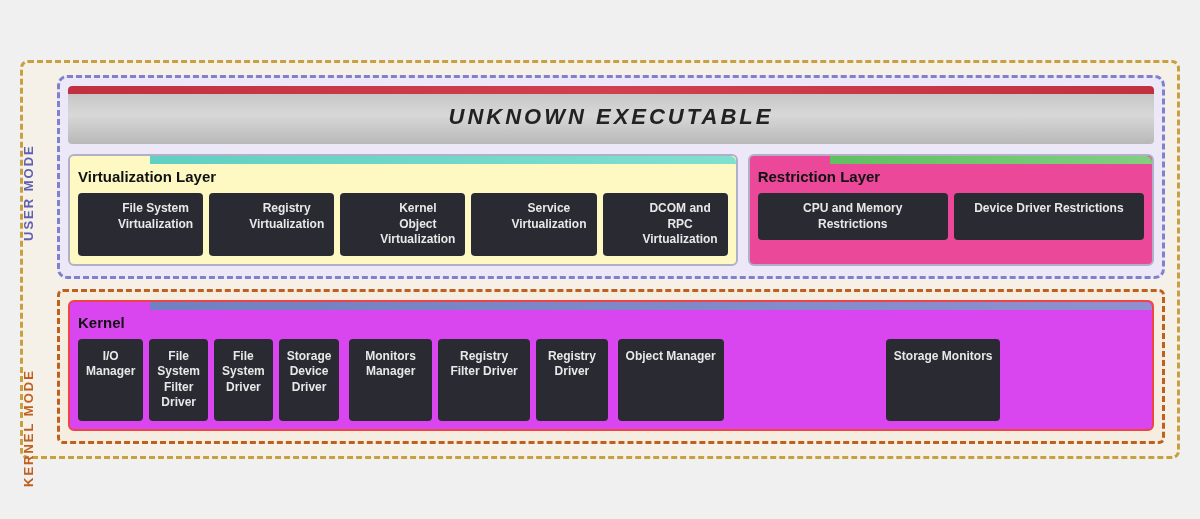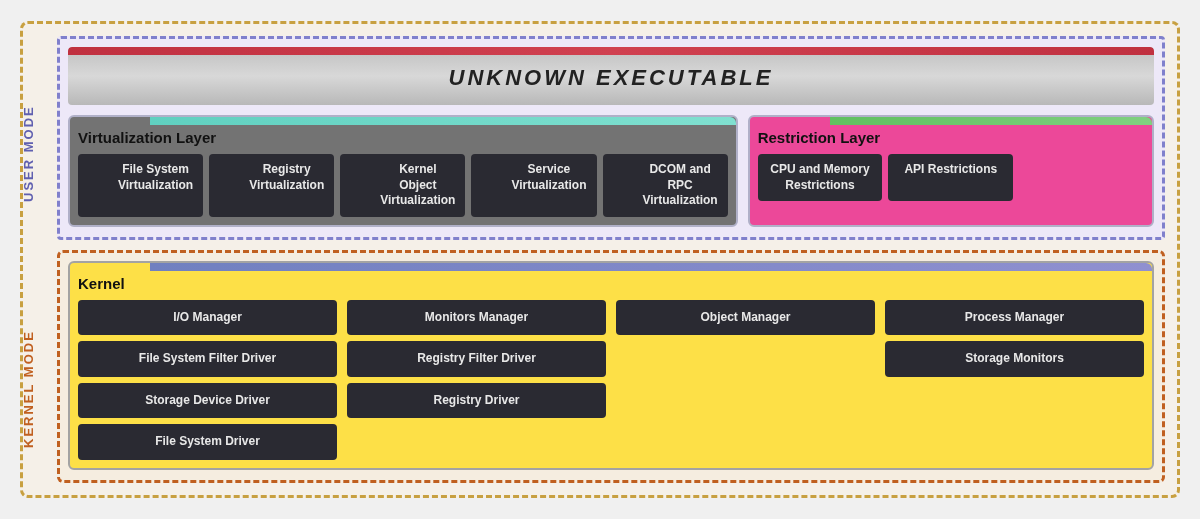--- a/index.html
+++ b/index.html
@@ -46,21 +46,21 @@
       height: 220px;
       color: #c06020;
       display: flex;
       align-items: center;
       justify-content: center;
     }
 
     
     .user-mode-section {
       border: 3px dashed #8080cc;
-      border-radius: 4px;
+      border-radius: 10px;
       padding: 8px 8px 10px 8px;
       margin-bottom: 10px;
       background: #ede8f8;
       position: relative;
     }
 
     
     .unknown-executable {
       background: linear-gradient(to bottom, #c0c0c0, #d8d8d8, #b8b8b8);
       border-radius: 4px;
@@ -89,21 +89,21 @@
 
     
     .panel-row {
       display: flex;
       gap: 10px;
     }
 
     
     .virt-panel {
       flex: 1;
-      background: #737373;
+      background: #fef9c3;
       border: 2px solid #b0b0c8;
       border-radius: 6px;
       padding: 8px;
       position: relative;
     }
     .virt-panel::before {
       content: '';
       position: absolute;
       top: 0; left: 80px; right: 0;
       height: 8px;
@@ -153,36 +153,36 @@
       display: flex;
       gap: 6px;
     }
     .virt-boxes .dark-box {
       flex: 1;
       padding-left: 40px;
     }
 
     .restrict-grid {
       display: grid;
-      grid-template-columns: 1fr 1fr 1fr;
+      grid-template-columns: 1fr 1fr;
       gap: 6px;
     }
 
     
     .kernel-mode-section {
       border: 3px dashed #c06020;
       border-radius: 6px;
       padding: 8px 8px 10px 8px;
       background: #f5ede0;
       position: relative;
     }
 
     .kernel-panel {
-      background: #fde047;
-      border: 2px solid #a3a3a3;
+      background: #d946ef;
+      border: 2px solid #ef4444;
       border-radius: 6px;
       padding: 8px;
       position: relative;
     }
     .kernel-panel::before {
       content: '';
       position: absolute;
       top: 0; left: 80px; right: 0;
       height: 8px;
       background: linear-gradient(to right, #7080c0, #9090d0);
@@ -191,21 +191,21 @@
 
     .kernel-boxes-row {
       display: grid;
       grid-template-columns: 1fr 1fr 1fr 1fr;
       gap: 10px;
       margin-top: 8px;
     }
 
     .kernel-col {
       display: flex;
-      flex-direction: column;
+      flex-direction: row;
       gap: 6px;
       border-radius: 6px;
     }
 
     .kernel-col .dark-box {
       padding: 10px 8px;
     }
   </style>
 </head>
 <body>
@@ -231,52 +231,51 @@
           <div class="dark-box">Kernel Object<br>Virtualization</div>
           <div class="dark-box">Service<br>Virtualization</div>
           <div class="dark-box">DCOM and RPC<br>Virtualization</div>
         </div>
       </div>
 
       <div class="restrict-panel">
         <div class="panel-title">Restriction Layer</div>
         <div class="restrict-grid">
           <div class="dark-box">CPU and Memory Restrictions</div>
-          <div class="dark-box">API Restrictions</div>
+          <div class="dark-box">Device Driver Restrictions</div>
         </div>
       </div>
 
     </div>
   </div>
 
   <div class="kernel-mode-section" style="margin-left:22px;">
     <div class="kernel-panel">
       <div class="panel-title">Kernel</div>
 
       <div class="kernel-boxes-row">
 
         <div class="kernel-col">
           <div class="dark-box">I/O Manager</div>
           <div class="dark-box">File System Filter Driver</div>
+          <div class="dark-box">File System Driver</div>
           <div class="dark-box">Storage Device Driver</div>
-          <div class="dark-box">File System Driver</div>
         </div>
 
         <div class="kernel-col">
           <div class="dark-box">Monitors Manager</div>
           <div class="dark-box">Registry Filter Driver</div>
           <div class="dark-box">Registry Driver</div>
         </div>
 
         <div class="kernel-col">
           <div class="dark-box">Object Manager</div>
         </div>
 
         <div class="kernel-col">
-          <div class="dark-box">Process Manager</div>
           <div class="dark-box">Storage Monitors</div>
         </div>
 
       </div>
     </div>
   </div>
 
 </div>
 
 </body></html>

